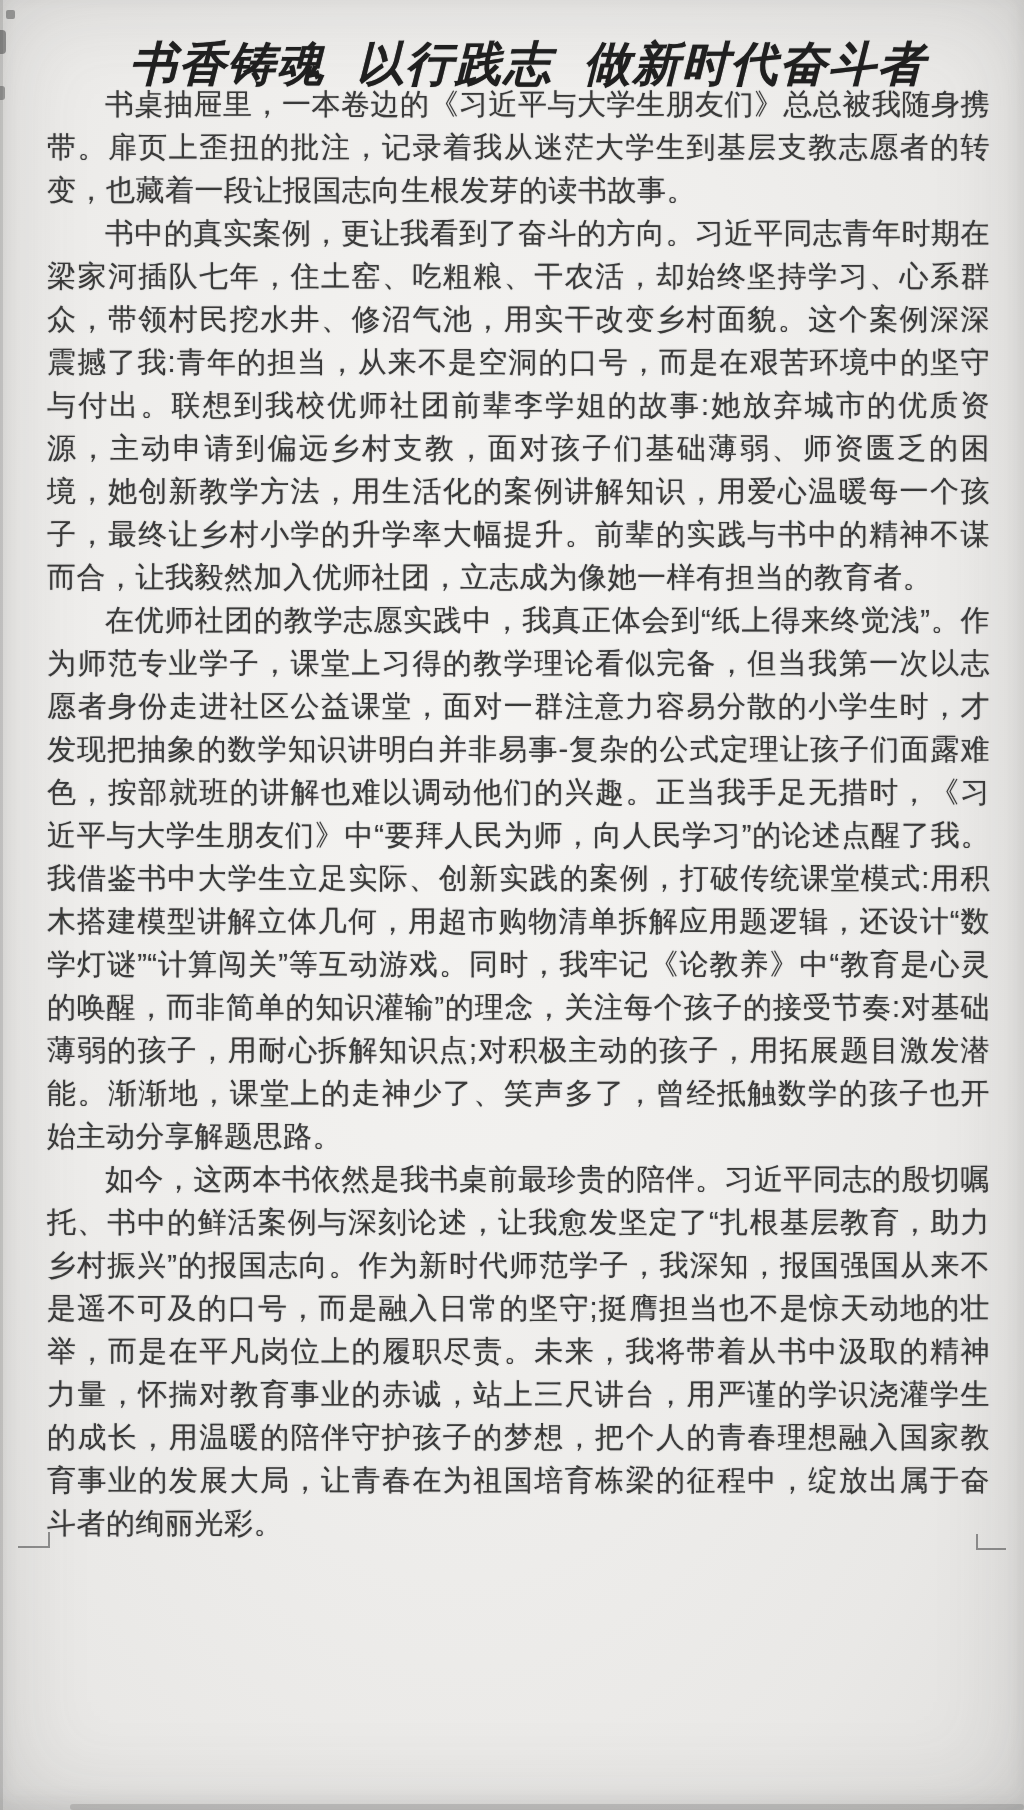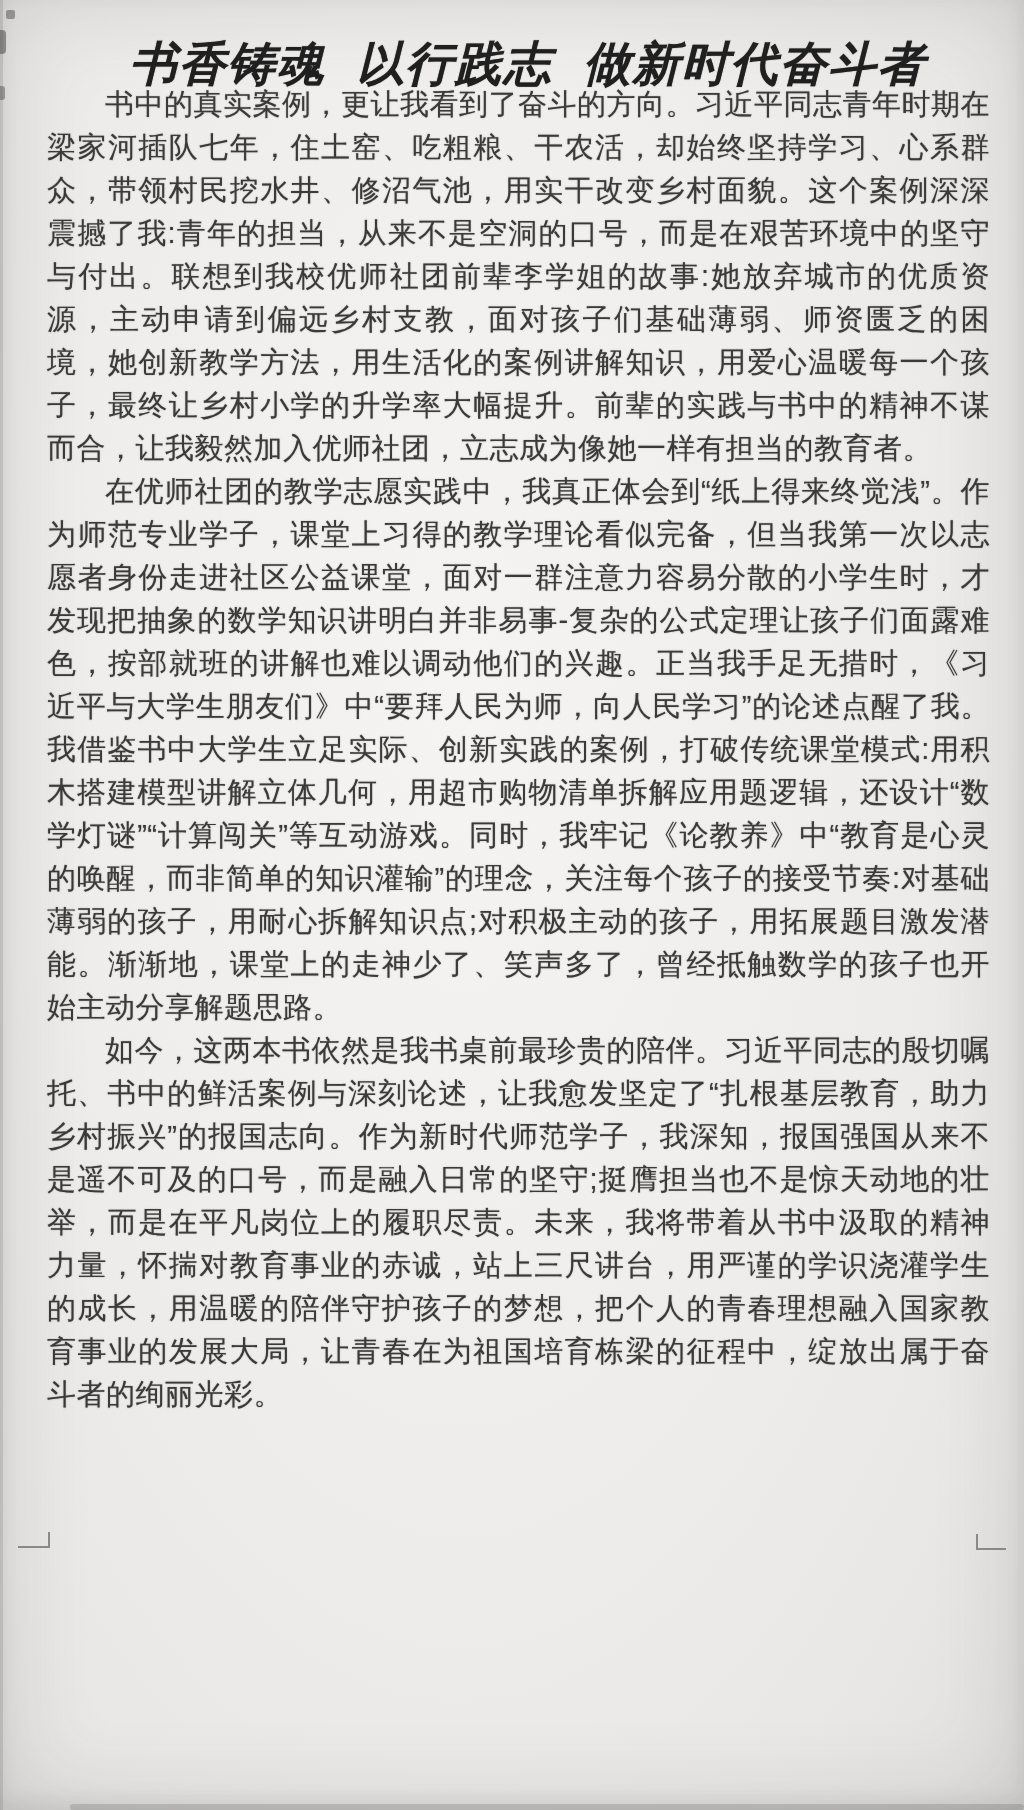--- a/index.html
+++ b/index.html
@@ -113,20 +113,21 @@
   }
 </style>
 </head>
 <body>
 
 <div class="page">
 
   <h1 class="title">书香铸魂 以行践志 做新时代奋斗者</h1>
 
   <div class="essay">
+    <p>书桌抽屉里，一本卷边的《习近平与大学生朋友们》总总被我随身携带。扉页上歪扭的批注，记录着我从迷茫大学生到基层支教志愿者的转变，也藏着一段让报国志向生根发芽的读书故事。</p>
     <p>书中的真实案例，更让我看到了奋斗的方向。习近平同志青年时期在梁家河插队七年，住土窑、吃粗粮、干农活，却始终坚持学习、心系群众，带领村民挖水井、修沼气池，用实干改变乡村面貌。这个案例深深震撼了我:青年的担当，从来不是空洞的口号，而是在艰苦环境中的坚守与付出。联想到我校优师社团前辈李学姐的故事:她放弃城市的优质资源，主动申请到偏远乡村支教，面对孩子们基础薄弱、师资匮乏的困境，她创新教学方法，用生活化的案例讲解知识，用爱心温暖每一个孩子，最终让乡村小学的升学率大幅提升。前辈的实践与书中的精神不谋而合，让我毅然加入优师社团，立志成为像她一样有担当的教育者。</p>
     <p>在优师社团的教学志愿实践中，我真正体会到“纸上得来终觉浅”。作为师范专业学子，课堂上习得的教学理论看似完备，但当我第一次以志愿者身份走进社区公益课堂，面对一群注意力容易分散的小学生时，才发现把抽象的数学知识讲明白并非易事-复杂的公式定理让孩子们面露难色，按部就班的讲解也难以调动他们的兴趣。正当我手足无措时，《习近平与大学生朋友们》中“要拜人民为师，向人民学习”的论述点醒了我。我借鉴书中大学生立足实际、创新实践的案例，打破传统课堂模式:用积木搭建模型讲解立体几何，用超市购物清单拆解应用题逻辑，还设计“数学灯谜”“计算闯关”等互动游戏。同时，我牢记《论教养》中“教育是心灵的唤醒，而非简单的知识灌输”的理念，关注每个孩子的接受节奏:对基础薄弱的孩子，用耐心拆解知识点;对积极主动的孩子，用拓展题目激发潜能。渐渐地，课堂上的走神少了、笑声多了，曾经抵触数学的孩子也开始主动分享解题思路。</p>
     <p>如今，这两本书依然是我书桌前最珍贵的陪伴。习近平同志的殷切嘱托、书中的鲜活案例与深刻论述，让我愈发坚定了“扎根基层教育，助力乡村振兴”的报国志向。作为新时代师范学子，我深知，报国强国从来不是遥不可及的口号，而是融入日常的坚守;挺膺担当也不是惊天动地的壮举，而是在平凡岗位上的履职尽责。未来，我将带着从书中汲取的精神力量，怀揣对教育事业的赤诚，站上三尺讲台，用严谨的学识浇灌学生的成长，用温暖的陪伴守护孩子的梦想，把个人的青春理想融入国家教育事业的发展大局，让青春在为祖国培育栋梁的征程中，绽放出属于奋斗者的绚丽光彩。</p>
   </div>
 
   <div class="edge-shade"></div>
   <div class="smudge-a"></div>
   <div class="smudge-b"></div>
   <div class="smudge-c"></div>
   <div class="crop-mark-left"></div>

